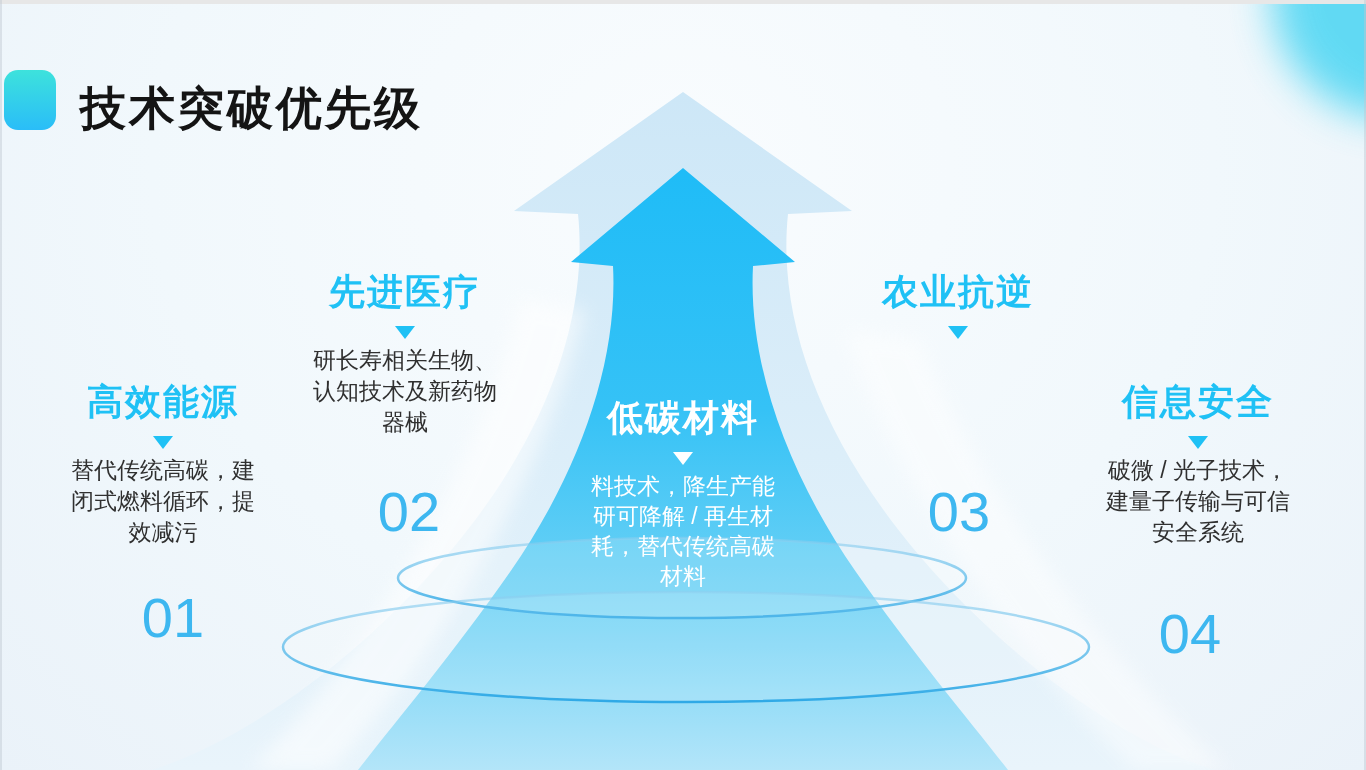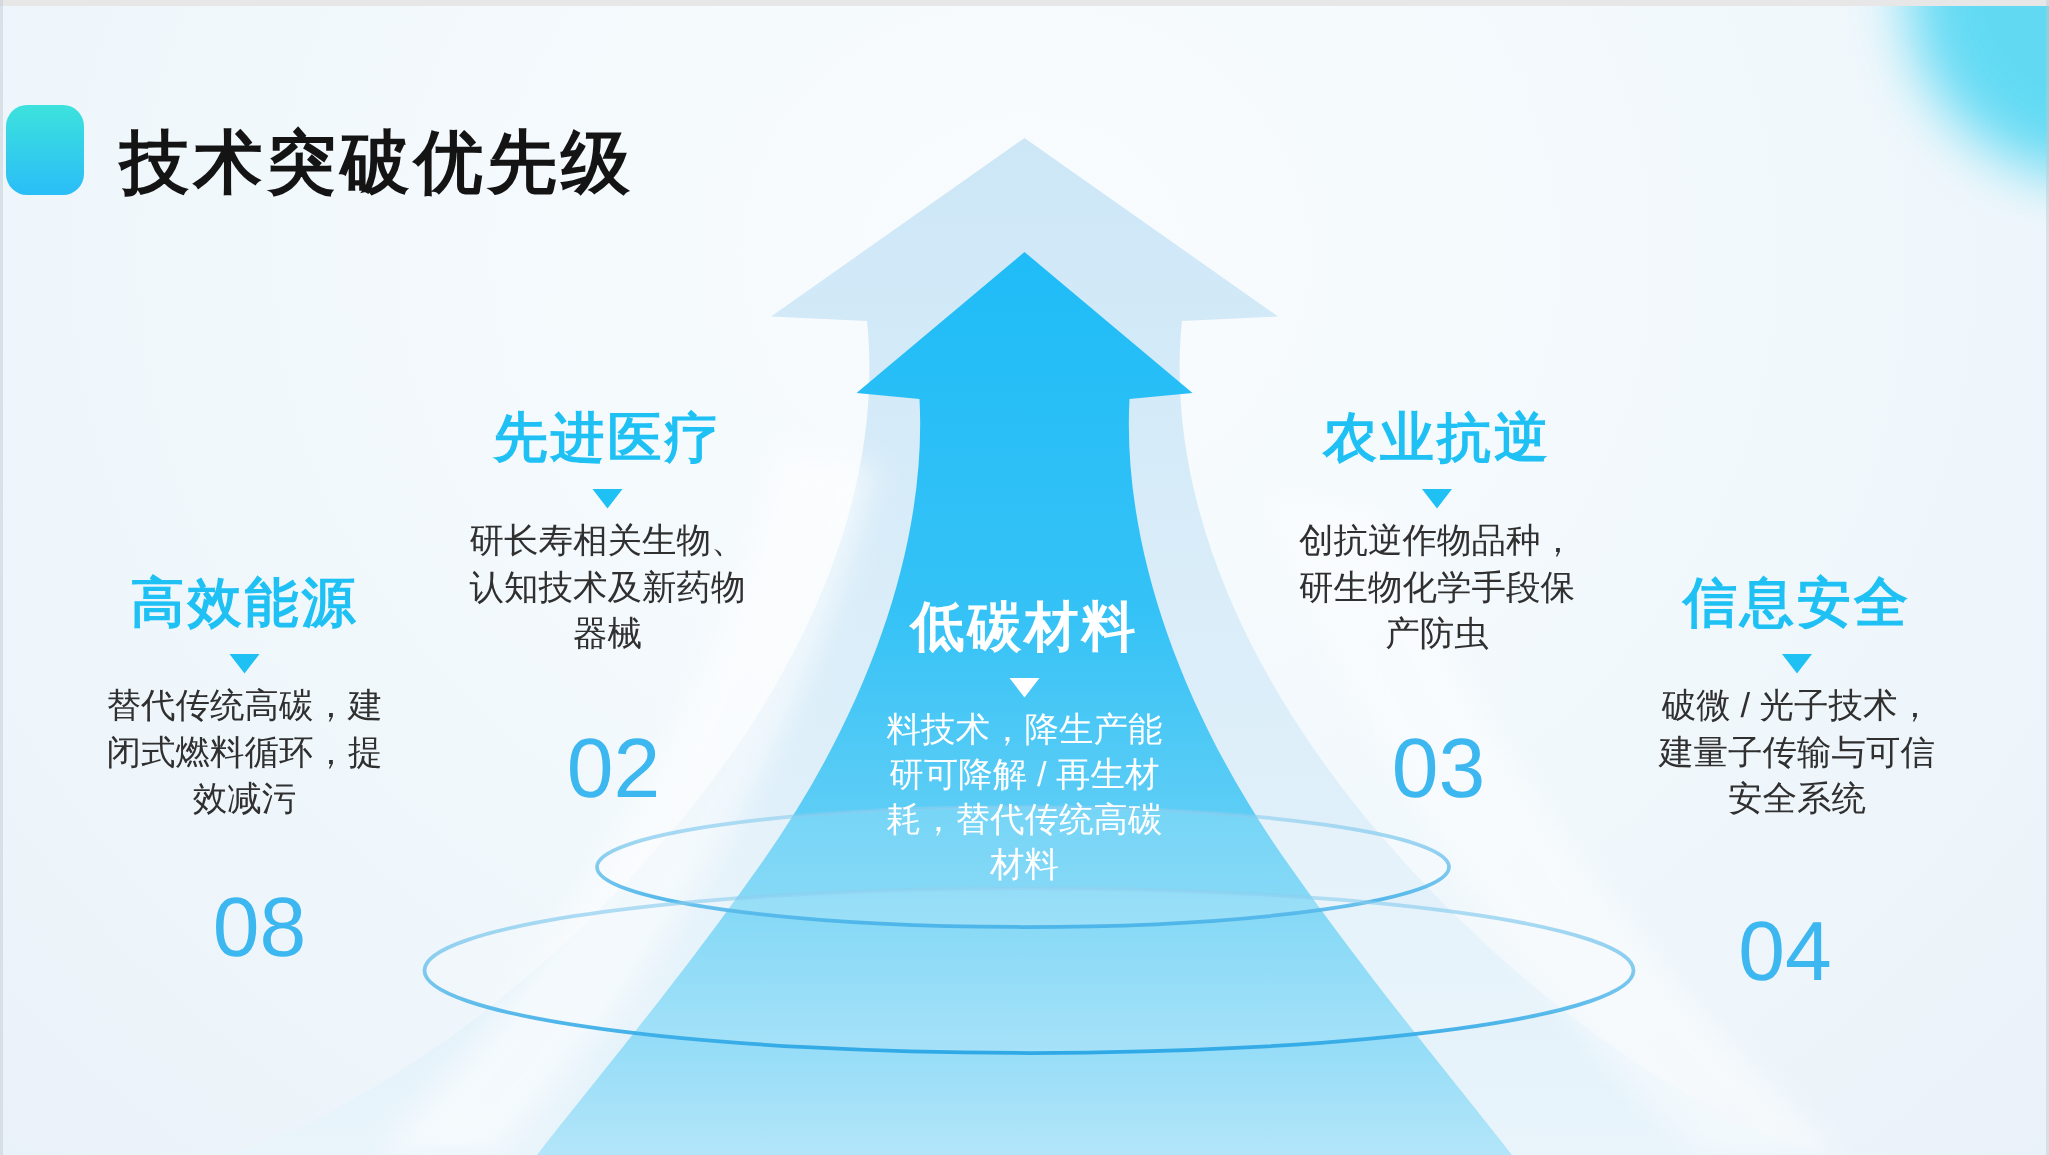--- a/index.html
+++ b/index.html
@@ -110,21 +110,21 @@
 
   <div class="group g1">
     <div class="group-heading">高效能源</div>
     <div class="tri"></div>
     <div class="group-body">
       <div>替代传统高碳，建</div>
       <div>闭式燃料循环，提</div>
       <div>效减污</div>
     </div>
   </div>
-  <div class="num n1">08</div>
+  <div class="num n1">01</div>
 
   <div class="group g2">
     <div class="group-heading">先进医疗</div>
     <div class="tri"></div>
     <div class="group-body">
       <div>研长寿相关生物、</div>
       <div>认知技术及新药物</div>
       <div>器械</div>
     </div>
   </div>
@@ -137,25 +137,20 @@
       <div>料技术，降生产能</div>
       <div>研可降解 / 再生材</div>
       <div>耗，替代传统高碳</div>
       <div>材料</div>
     </div>
   </div>
 
   <div class="group g4">
     <div class="group-heading">农业抗逆</div>
     <div class="tri"></div>
-    <div class="group-body">
-      <div>创抗逆作物品种，</div>
-      <div>研生物化学手段保</div>
-      <div>产防虫</div>
-    </div>
   </div>
   <div class="num n3">03</div>
 
   <div class="group g5">
     <div class="group-heading">信息安全</div>
     <div class="tri"></div>
     <div class="group-body">
       <div>破微 / 光子技术，</div>
       <div>建量子传输与可信</div>
       <div>安全系统</div>

